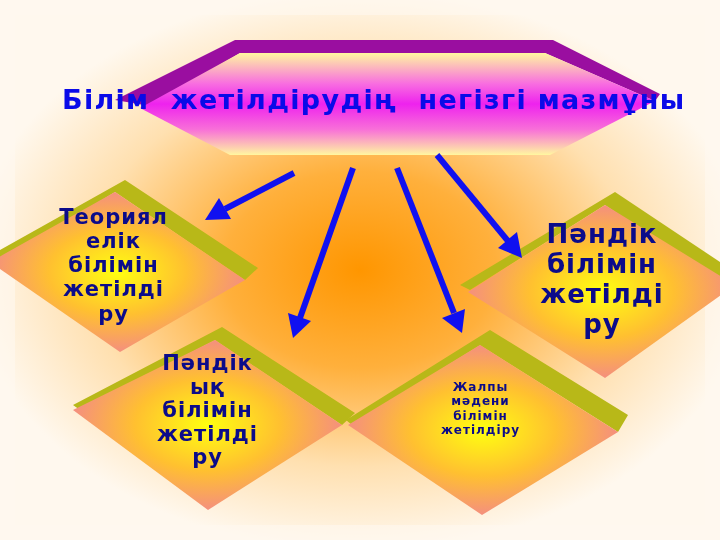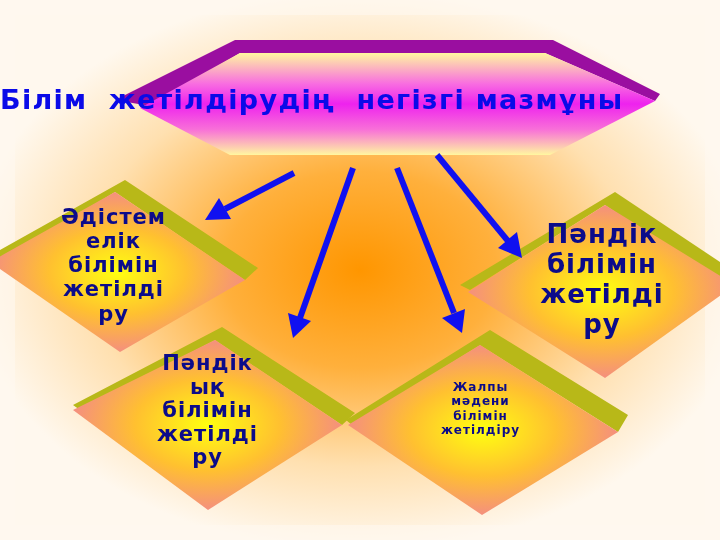--- a/index.html
+++ b/index.html
@@ -1,20 +1,20 @@
 <!DOCTYPE html>
 <html><head>
 <meta charset="utf-8">
 <style>
   html, body { margin:0; padding:0; }
   body { width:720px; height:540px; overflow:hidden; position:relative;
     background:#fffaf2; font-family:"DejaVu Sans", sans-serif; }
   #bg { position:absolute; left:0; top:0; width:720px; height:540px; }
   .title { position:absolute; left:0; top:84px; width:720px; text-align:left;
-    box-sizing:border-box; font-weight:bold; font-size:27px;
+    padding-left:62px; box-sizing:border-box; font-weight:bold; font-size:27px;
     letter-spacing:1.3px; color:#0a0ae8; white-space:pre; }
   .box-text { position:absolute; text-align:center; font-weight:bold; color:#0b0b8a;
     line-height:1.15; white-space:pre-line; }
   #t1 { left:46px; top:205px; width:135px; font-size:21px; letter-spacing:1px; }
   #t2 { left:140px; top:352px; width:135px; font-size:21px; letter-spacing:1px; line-height:1.12; }
   #t3 { left:413px; top:380px; width:135px; font-size:12px; letter-spacing:1px; line-height:1.2; }
   #t4 { left:537px; top:220px; width:130px; font-size:26px; letter-spacing:1px; }
 </style>
 </head>
 <body>
@@ -87,21 +87,21 @@
     </g>
     <g>
       <line x1="437" y1="155" x2="508" y2="241" stroke-width="6"></line>
       <polygon points="522,258 498,248 517,232" stroke="none"></polygon>
     </g>
   </g>
 </svg>
 
 <div class="title">Білім  жетілдірудің  негізгі мазмұны</div>
 
-<div class="box-text" id="t1">Әдістем
+<div class="box-text" id="t1">Теориял
 елік
 білімін
 жетілді
 ру</div>
 <div class="box-text" id="t2">Пәндік
 ық
 білімін
 жетілді
 ру</div>
 <div class="box-text" id="t3">Жалпы

